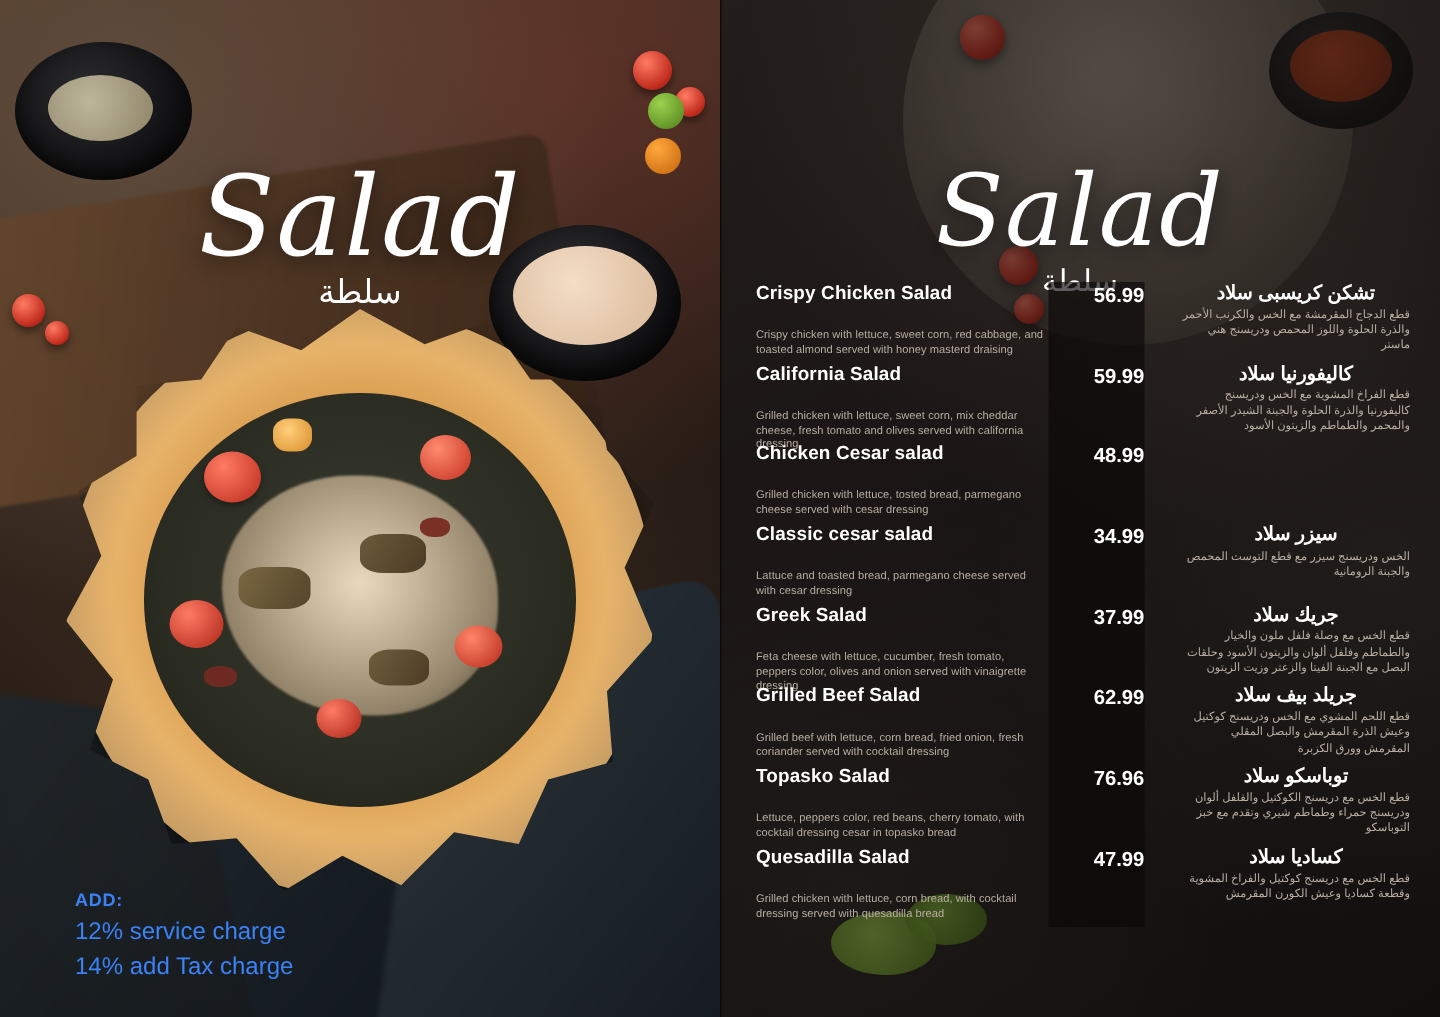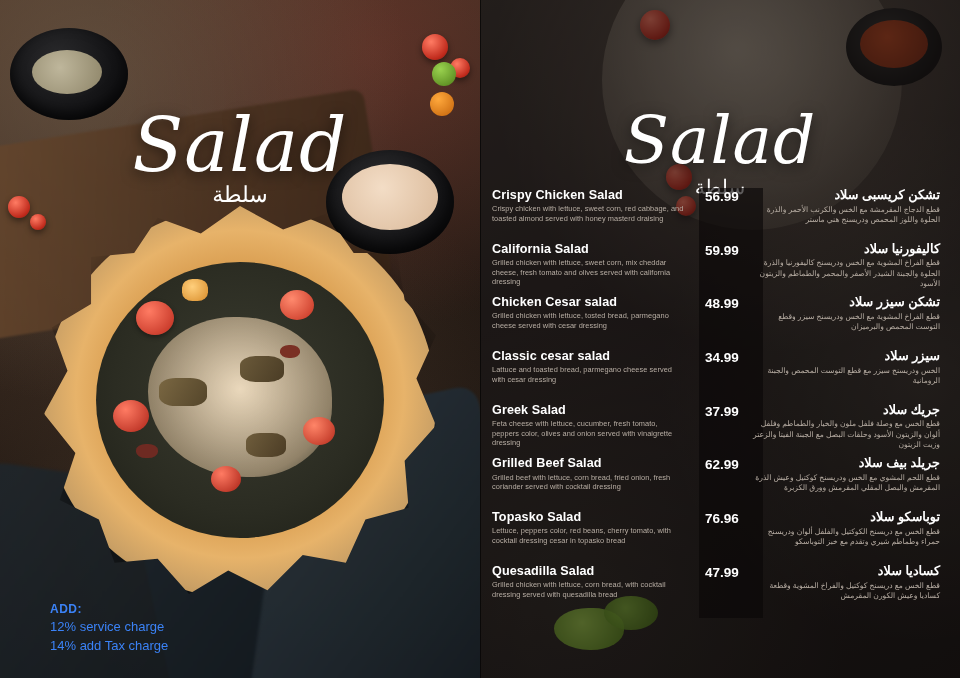--- a/index.html
+++ b/index.html
@@ -134,21 +134,21 @@
     filter: blur(0.6px);
   }
   .footer-note {
     position: absolute; left: 50px; bottom: 22px;
     color: #3b82f6;
     line-height: 1.45;
   }
   .footer-note .add {
     font-weight: bold; font-size: 12px; letter-spacing: .5px;
   }
-  .footer-note .ln { font-size: 13px; }
+  .footer-note .ln { font-size: 16px; }
 
   
   .script {
     font-family: "DejaVu Serif", serif;
     font-style: italic;
     color: #ffffff;
     letter-spacing: 1px;
     text-shadow: 0 3px 14px rgba(0,0,0,.55);
     margin-top: 36px;
   }
@@ -229,41 +229,41 @@
     z-index: 6;
   }
 
   .menu {
     position: absolute; left: 0; right: 0; top: 188px;
     z-index: 7;
   }
   .row {
     display: flex; align-items: flex-start;
     height: 53.7px;
-    padding-left: 12px; padding-right: 14px;
+    padding-left: 24px; padding-right: 14px; gap: 12px;
   }
   .col-en { width: 200px; padding-right: 6px; }
   .col-en .name {
     color: #ffffff; font-size: 12.6px; font-weight: bold; line-height: 1.12;
     letter-spacing: .1px;
   }
   .col-en .desc {
-    color: #b8aea4; font-size: 7.4px; line-height: 1.32; margin-top: 2px;
+    color: #b8aea4; font-size: 7.4px; line-height: 1.32; margin-top: 16px;
     letter-spacing: .05px;
   }
   .col-price {
     width: 60px; text-align: center;
     color: #ffffff; font-size: 13.5px; font-weight: bold;
     padding-top: 1px;
   }
   .col-ar {
     flex: 1; text-align: right; direction: rtl; padding-right: 6px;
   }
   .col-ar .name {
-    color: #ffffff; font-size: 12.8px; font-weight: bold; line-height: 1.15;
+    color: #ffffff; font-size: 12.8px; font-weight: bold; line-height: 1.15; text-align: center;
   }
   .col-ar .desc {
     color: #b8aea4; font-size: 7.6px; line-height: 1.35; margin-top: 2px;
   }
 
   .divider {
     position: absolute; left: 480px; top: 0; width: 1px; height: 678px;
     background: rgba(0,0,0,.6);
   }
 </style>
@@ -364,24 +364,20 @@
             <div class="name">كاليفورنيا سلاد</div>
             <div class="desc">قطع الفراخ المشوية مع الخس ودريسنج كاليفورنيا والذرة الحلوة والجبنة الشيدر الأصفر والمحمر والطماطم والزيتون الأسود</div>
           </div>
         </div>
         <div class="row">
           <div class="col-en">
             <div class="name">Chicken Cesar salad</div>
             <div class="desc">Grilled chicken with lettuce, tosted bread, parmegano cheese served with cesar dressing</div>
           </div>
           <div class="col-price">48.99</div>
-          <div class="col-ar">
-            <div class="name">تشكن سيزر سلاد</div>
-            <div class="desc">قطع الفراخ المشوية مع الخس ودريسنج سيزر وقطع التوست المحمص والبرميزان</div>
-          </div>
         </div>
         <div class="row">
           <div class="col-en">
             <div class="name">Classic cesar salad</div>
             <div class="desc">Lattuce and toasted bread, parmegano cheese served with cesar dressing</div>
           </div>
           <div class="col-price">34.99</div>
           <div class="col-ar">
             <div class="name">سيزر سلاد</div>
             <div class="desc">الخس ودريسنج سيزر مع قطع التوست المحمص والجبنة الرومانية</div>

